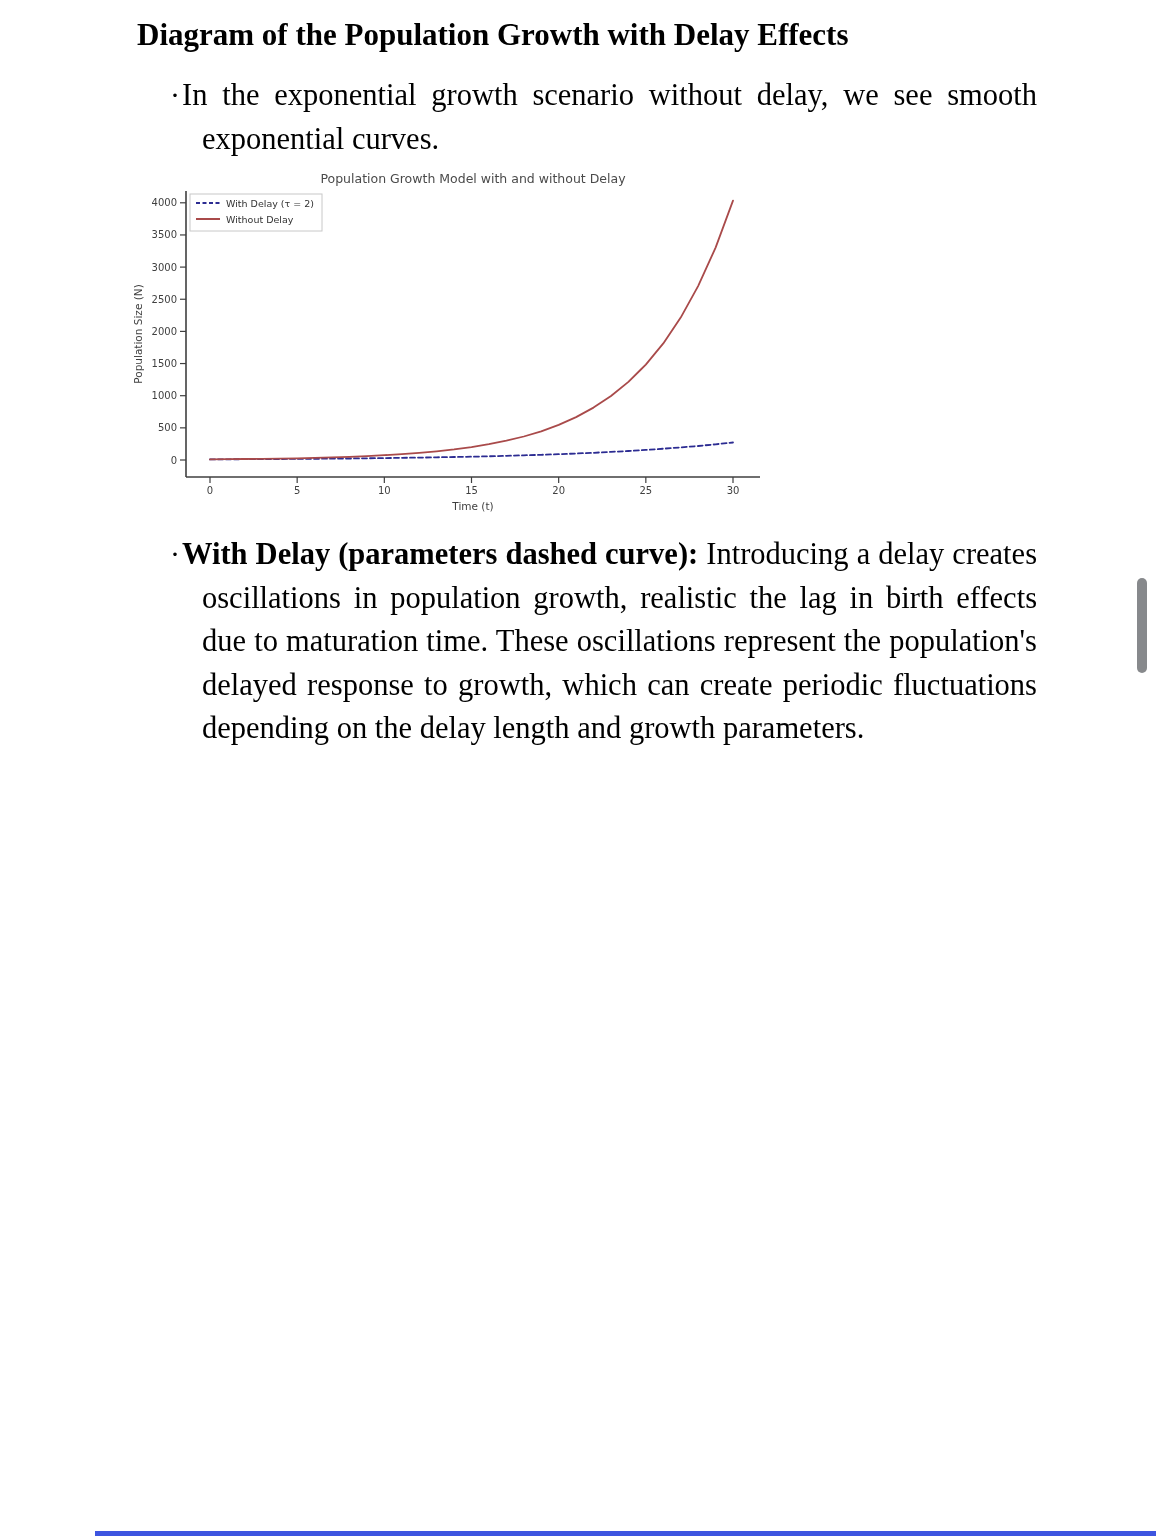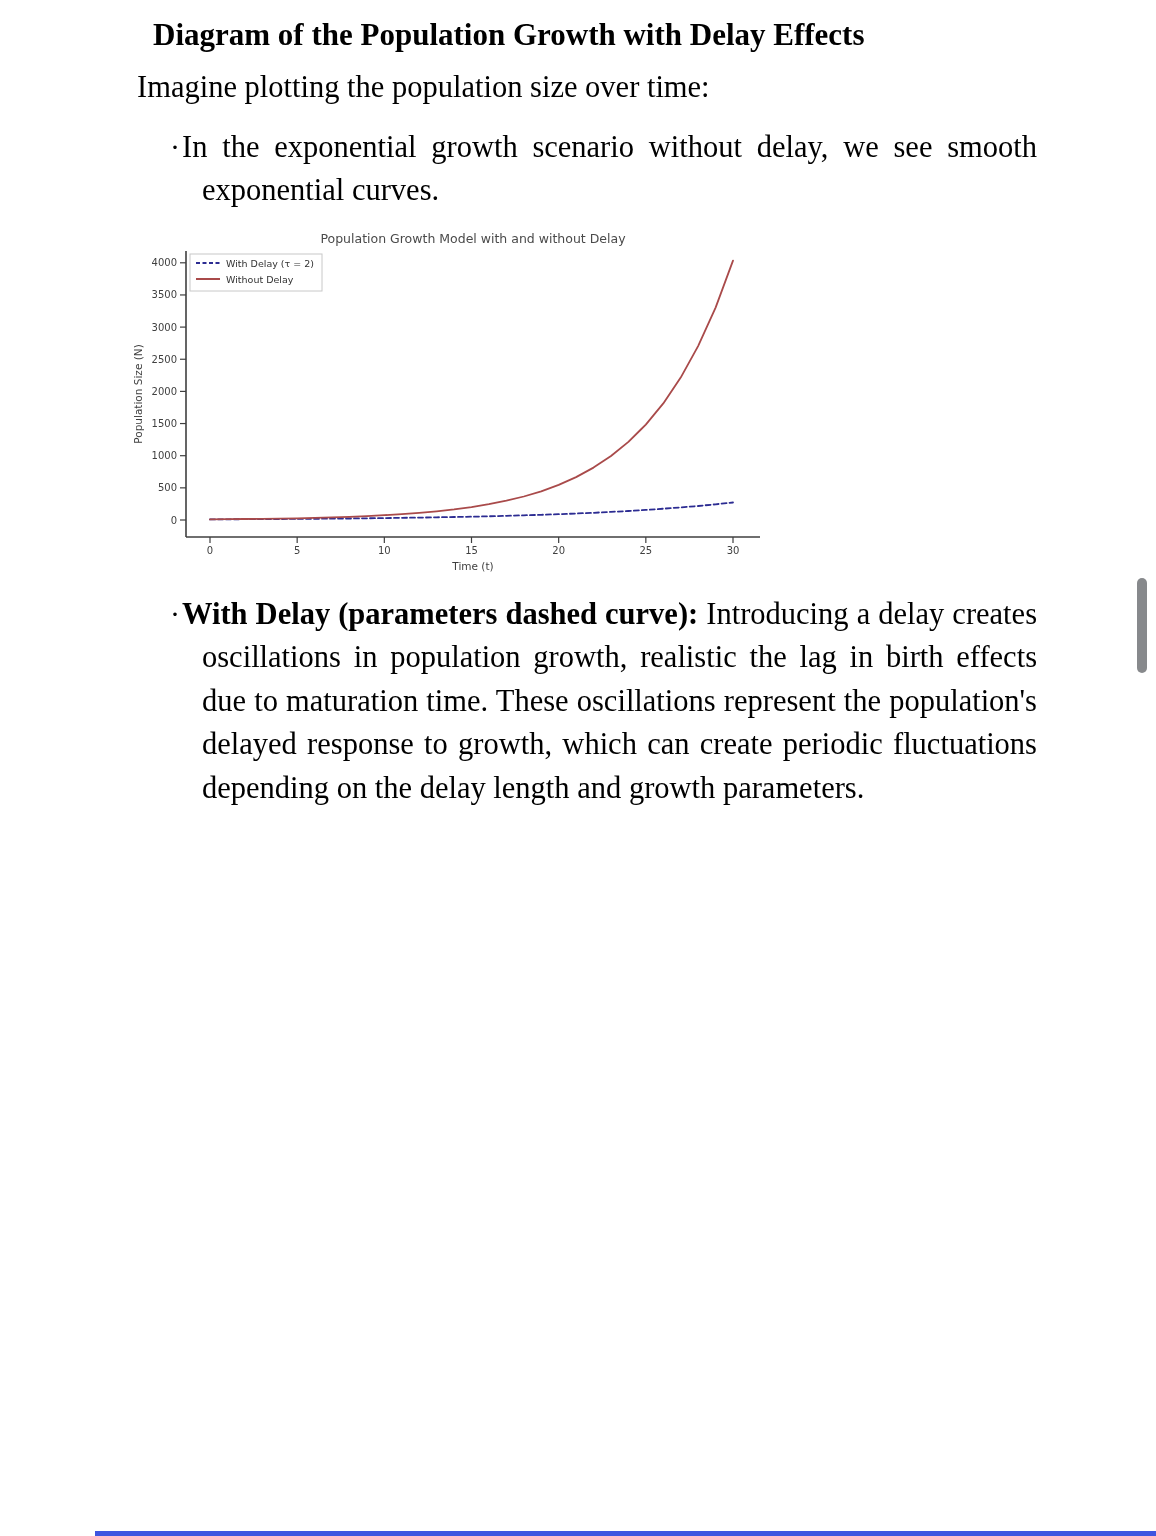--- a/index.html
+++ b/index.html
@@ -1,53 +1,52 @@
 <!DOCTYPE html>
 <html><head>
 <meta charset="utf-8">
 <style>
   html,body{margin:0;padding:0;}
   body{
     width:1156px;height:1536px;background:#ffffff;position:relative;
     font-family:"Liberation Serif", serif;color:#000;overflow:hidden;
   }
   .content{position:absolute;left:137px;top:12px;width:900px;}
-  h1{font-size:31px;line-height:46px;margin:0 0 8px 16px;font-weight:bold;}
+  h1{font-size:31px;line-height:46px;margin:0 0 8px 0;font-weight:bold;}
   p{font-size:30.5px;line-height:43.5px;text-align:justify;margin:0 0 12px 0;}
   ul{list-style:none;margin:0 0 2px 0;padding:0;}
   li{
     position:relative;font-size:30.5px;line-height:43.5px;text-align:justify;
     padding-left:65px;text-indent:-20px;margin:16px 0 9px 0;
   }
   li:last-child{margin-bottom:0;}
   li::before{
     content:"\00B7";position:absolute;left:33px;top:-1px;text-indent:0;
     font-size:30px;
   }
   li strong{font-weight:bold;}
-  figure{margin:16px 0 10px -7px;padding:0;width:645px;}
+  figure{margin:8px 0 10px -7px;padding:0;width:645px;}
   figure svg{display:block;}
   .chart-soft{filter:blur(0.35px);}
   .vscroll-thumb{
     position:absolute;left:1137px;top:578px;width:10px;height:95px;
     background:#87898c;border-radius:5px;
   }
   .bottom-bar{
     position:absolute;left:95px;right:0;bottom:0;height:5px;background:#3d55e0;
   }
 </style>
 </head>
 <body>
 
 <div class="page">
   <div class="content">
 
     <h1>Diagram of the Population Growth with Delay Effects</h1>
 
-    <p>Imagine plotting the population size over time:</p>
 
     <ul>
       <li><span>In the exponential growth scenario without delay, we see smooth exponential curves.</span></li>
     </ul>
 
     <figure>
       <svg id="chart-svg" width="645" height="348" viewBox="0 0 645 348" xmlns="http://www.w3.org/2000/svg">
           <g class="chart-soft">
             <line x1="56" y1="22" x2="56" y2="308" stroke="#3f3f3f" stroke-width="1.6"></line>
             <line x1="56" y1="308" x2="630" y2="308" stroke="#3f3f3f" stroke-width="1.6"></line>

